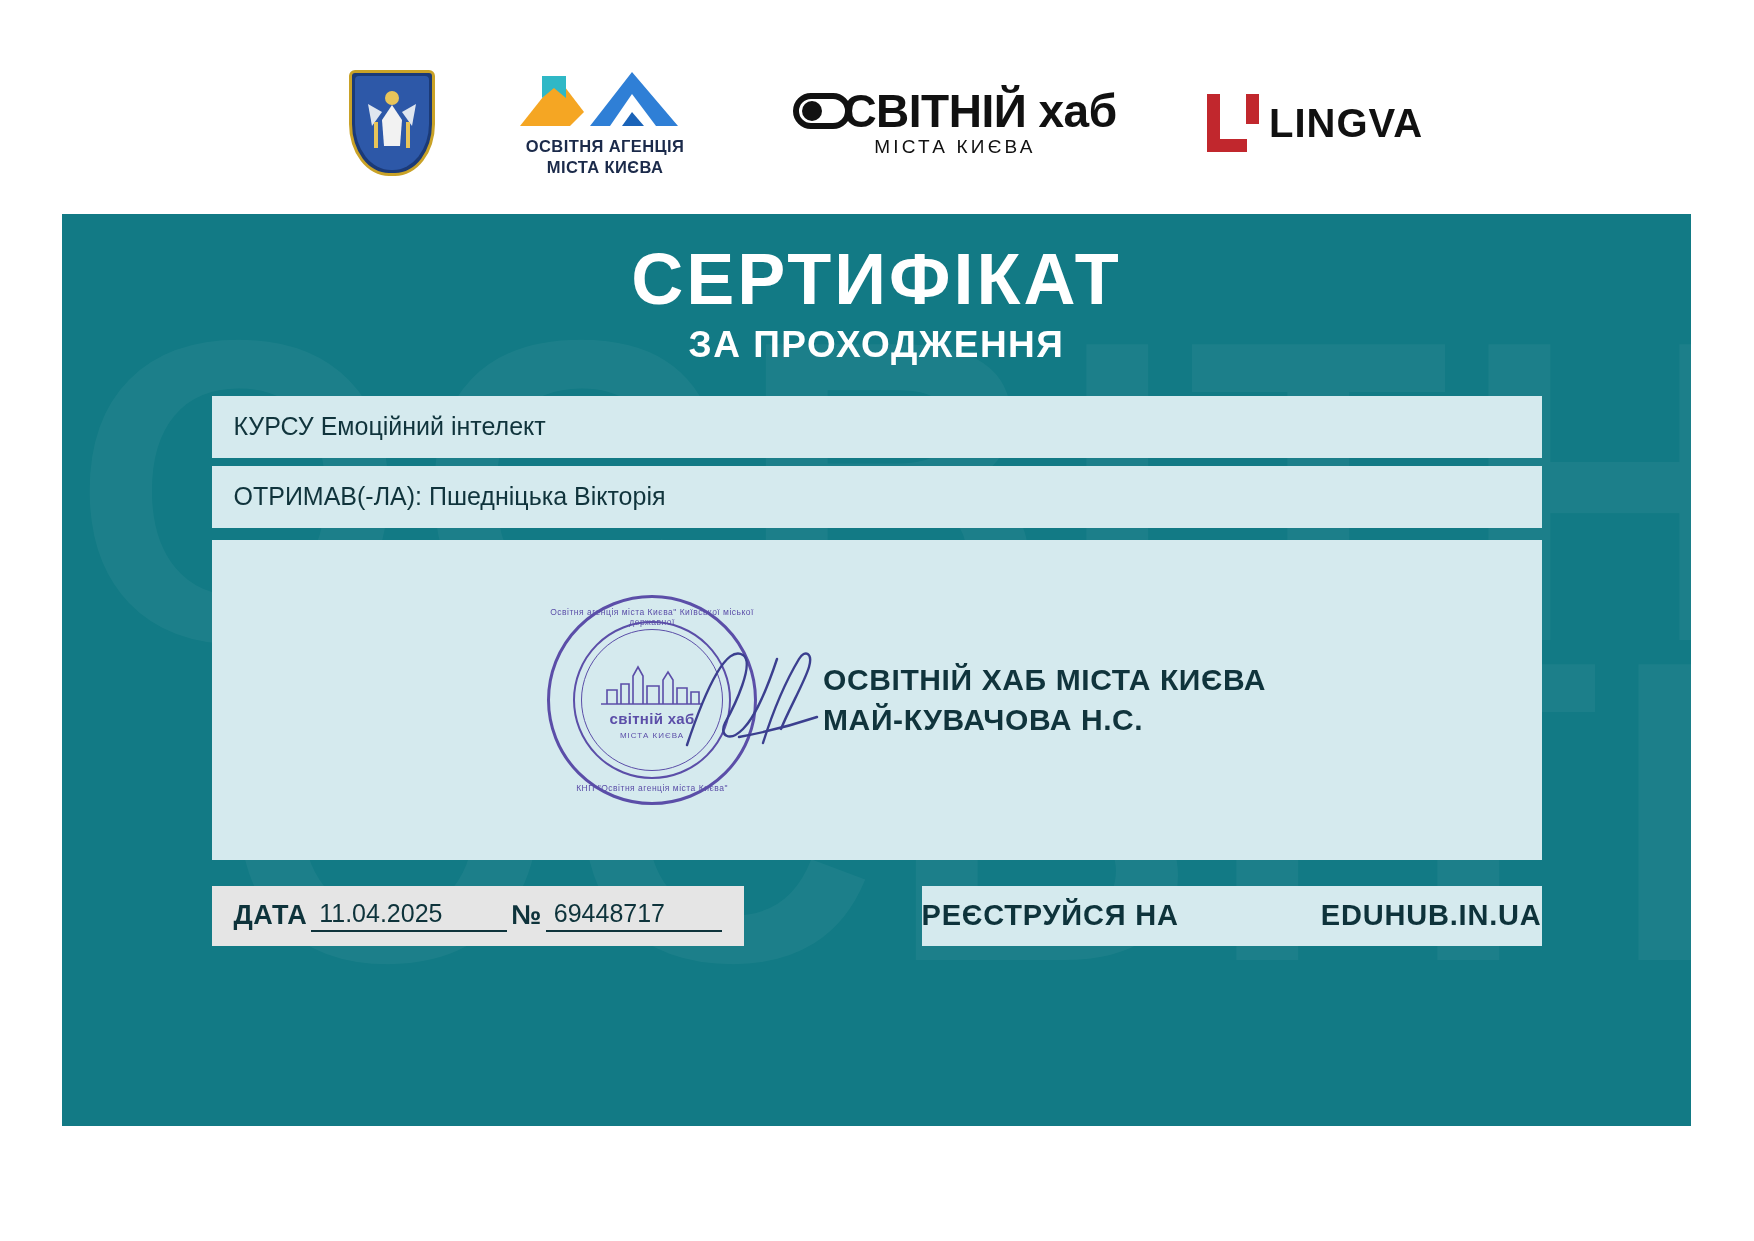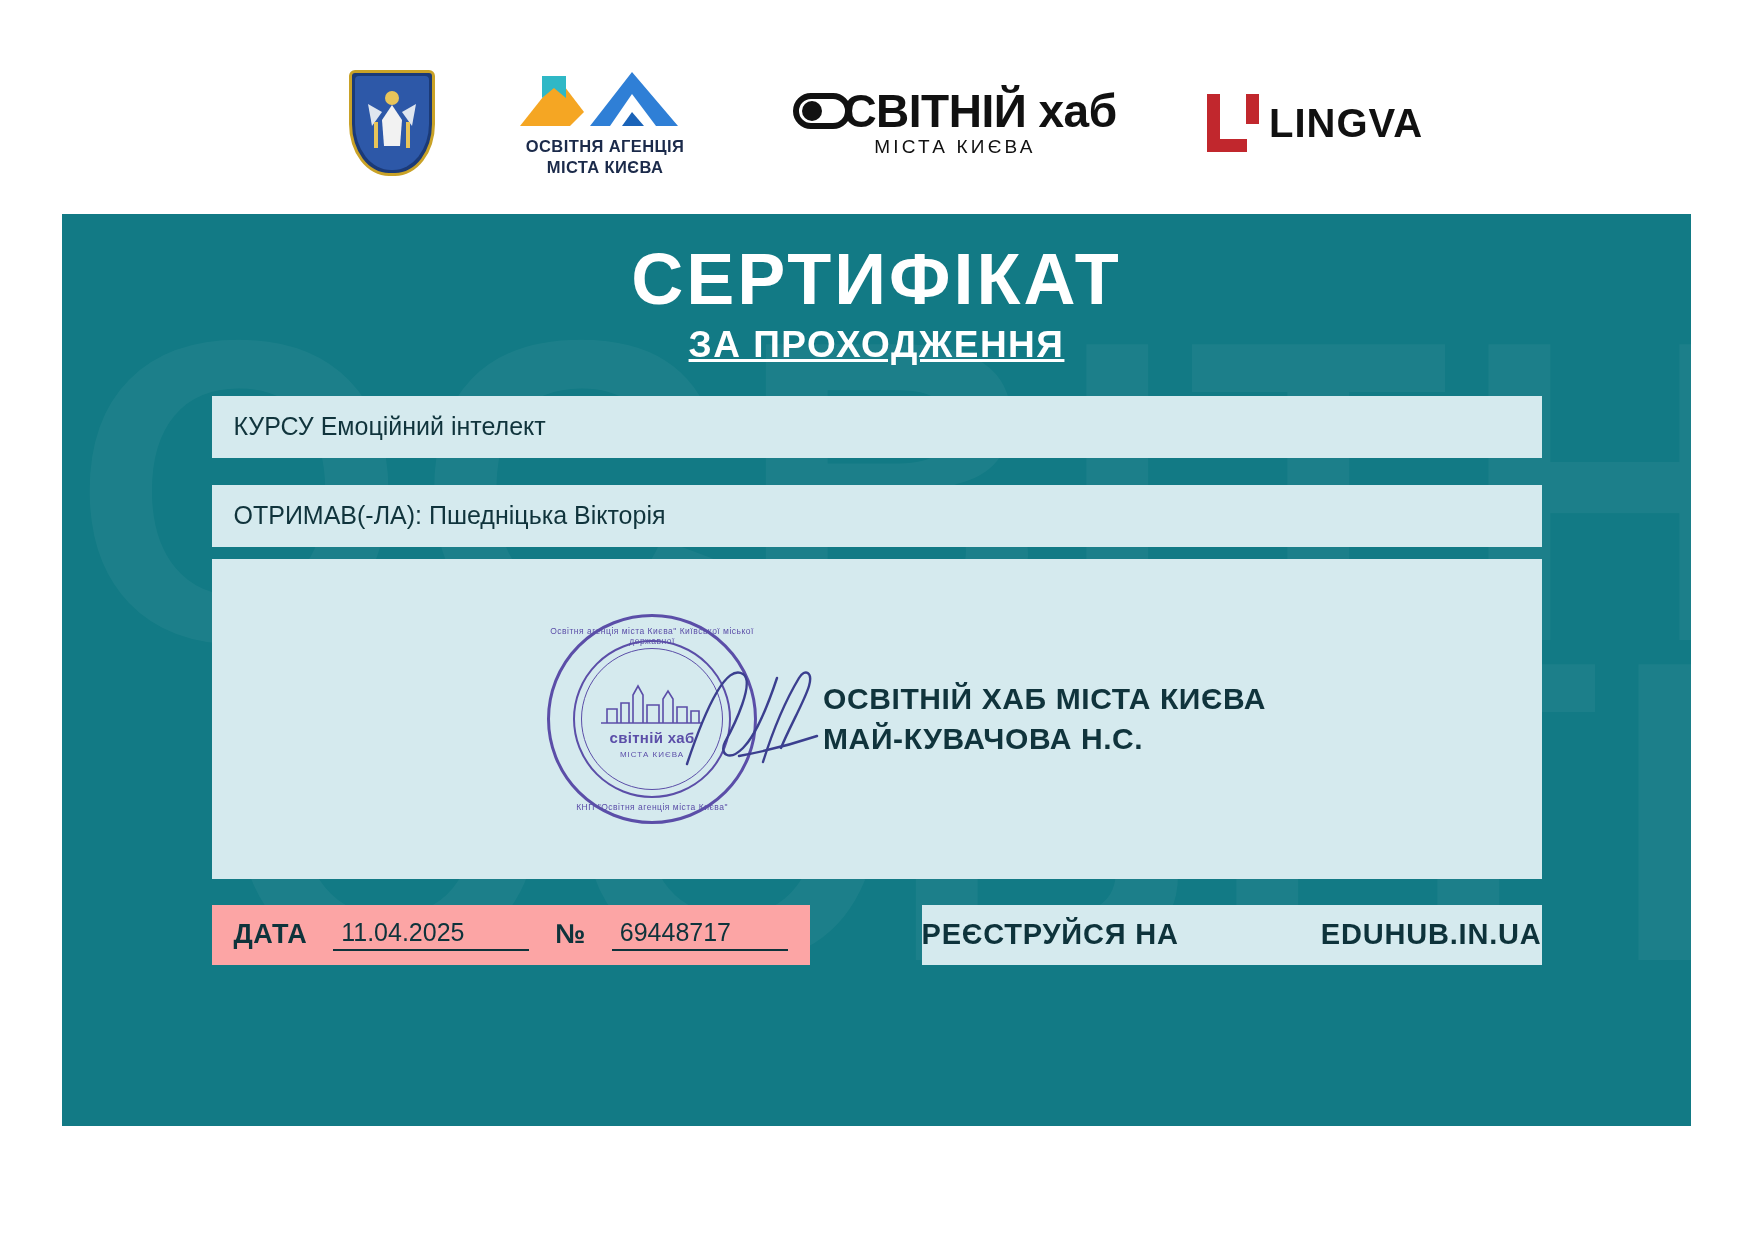--- a/index.html
+++ b/index.html
@@ -177,30 +177,29 @@
     line-height: 1.05;
   }
   .cert-subtitle {
     position: relative;
     text-align: center;
     color: #ffffff;
     font-size: 37px;
     font-weight: bold;
     letter-spacing: 1.5px;
     margin-top: 6px;
-    text-decoration: underline;
   }
 
   .fields {
     position: relative;
     margin: 30px auto 0 auto;
     width: 1330px;
     display: flex;
     flex-direction: column;
-    gap: 27px;
+    gap: 8px;
   }
   .field-row {
     background: #d5eaee;
     height: 62px;
     display: flex;
     align-items: center;
     padding-left: 22px;
     color: #10343c;
     font-size: 25px;
     box-sizing: border-box;
@@ -296,26 +295,26 @@
 
   .footer {
     position: relative;
     margin: 26px auto 0 auto;
     width: 1330px;
     display: flex;
     align-items: center;
     justify-content: space-between;
   }
   .footer-left {
-    background: #fca5a5;
+    background: #e5e5e5;
     height: 60px;
     display: flex;
     align-items: center;
     padding: 0 22px;
-    gap: 26px;
+    gap: 4px;
     box-sizing: border-box;
   }
   .footer-label {
     color: #0e333b;
     font-size: 27px;
     font-weight: bold;
     letter-spacing: 0.5px;
   }
   .footer-value {
     color: #0e333b;

